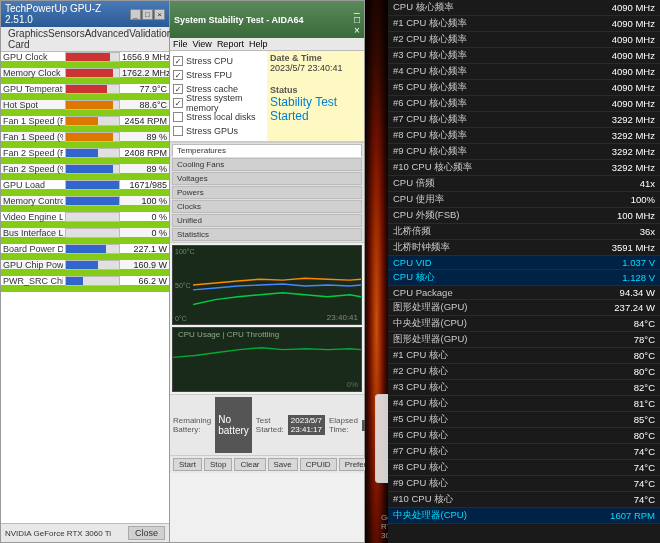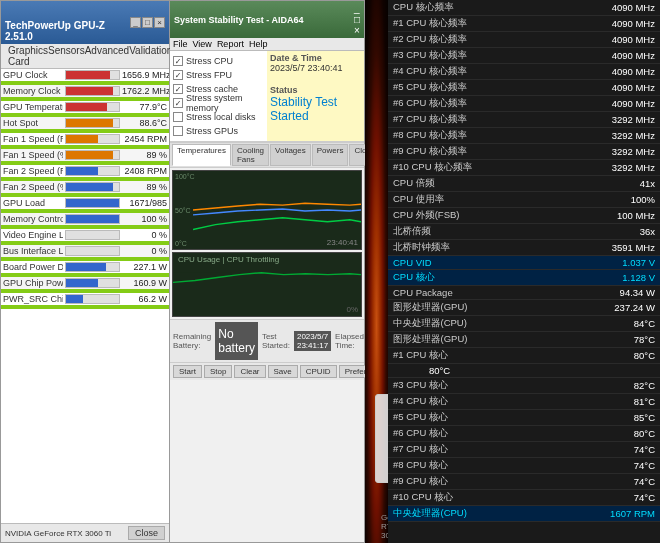--- a/index.html
+++ b/index.html
@@ -25,22 +25,21 @@
     .left-panel .title-bar {
       background: linear-gradient(to bottom, #4a7ab5, #2a5a95);
       color: white;
       font-size: 10px;
       padding: 2px 4px;
       display: flex;
       align-items: center;
       justify-content: space-between;
     }
     .left-panel .title-bar .title-text {
-      font-weight: bold;
-      margin-top: 17px;
+      font-weight: normal;
     }
     .left-panel .title-bar .win-btns {
       display: flex;
       gap: 1px;
     }
     .left-panel .title-bar .win-btn {
       width: 11px;
       height: 11px;
       background: #ccc;
       border: 1px solid #888;
@@ -64,21 +63,21 @@
     }
     .sensor-list {
       flex: 1;
       overflow-y: auto;
       background: #fff;
     }
     .sensor-row {
       display: flex;
       align-items: center;
       height: 16px;
-      border-bottom: 4px solid #84cc16;
+      border-bottom: 7px solid #84cc16;
       padding: 0 2px;
     }
     .sensor-row:nth-child(even) {
       background: #f5f5f5;
     }
     .sensor-label {
       flex: 1;
       font-size: 9px;
       color: #333;
       white-space: nowrap;
@@ -196,20 +195,21 @@
       margin: 2px;
       border: 1px solid #444;
       overflow: hidden;
     }
     .graph-tabs {
       display: flex;
       gap: 1px;
       padding: 1px 2px;
       background: #e0e0e0;
       border-bottom: 1px solid #ccc;
+      flex-direction: column;
     }
     .graph-tab {
       font-size: 8px;
       padding: 1px 4px;
       background: #d0d0d0;
       border: 1px solid #bbb;
       cursor: pointer;
       color: #333;
     }
     .graph-tab.active {
@@ -267,22 +267,22 @@
       gap: 4px;
       border-top: 1px solid #ccc;
       font-size: 8px;
     }
     .remaining-label {
       color: #555;
     }
     .battery-box {
       background: #555;
       color: #fff;
-      padding: 5px 3px;
-      font-size: 12px;
+      padding: 17px 3px;
+      font-size: 10px;
     }
     .test-started-box {
       background: #555;
       color: #fff;
       padding: 1px 3px;
       font-size: 8px;
     }
     .elapsed-box {
       background: #555;
       color: #fff;
@@ -736,20 +736,21 @@
   </div>
     <div class="right-row">
     <span class="r-label">图形处理器(GPU)</span>
     <span class="r-val white">78°C</span>
   </div>
     <div class="right-row">
     <span class="r-label">#1 CPU 核心</span>
     <span class="r-val white">80°C</span>
   </div>
     <div class="right-row">
+    <span class="r-label">#2 CPU 核心</span>
     <span class="r-val white">80°C</span>
   </div>
     <div class="right-row">
     <span class="r-label">#3 CPU 核心</span>
     <span class="r-val white">82°C</span>
   </div>
     <div class="right-row">
     <span class="r-label">#4 CPU 核心</span>
     <span class="r-val white">81°C</span>
   </div>

